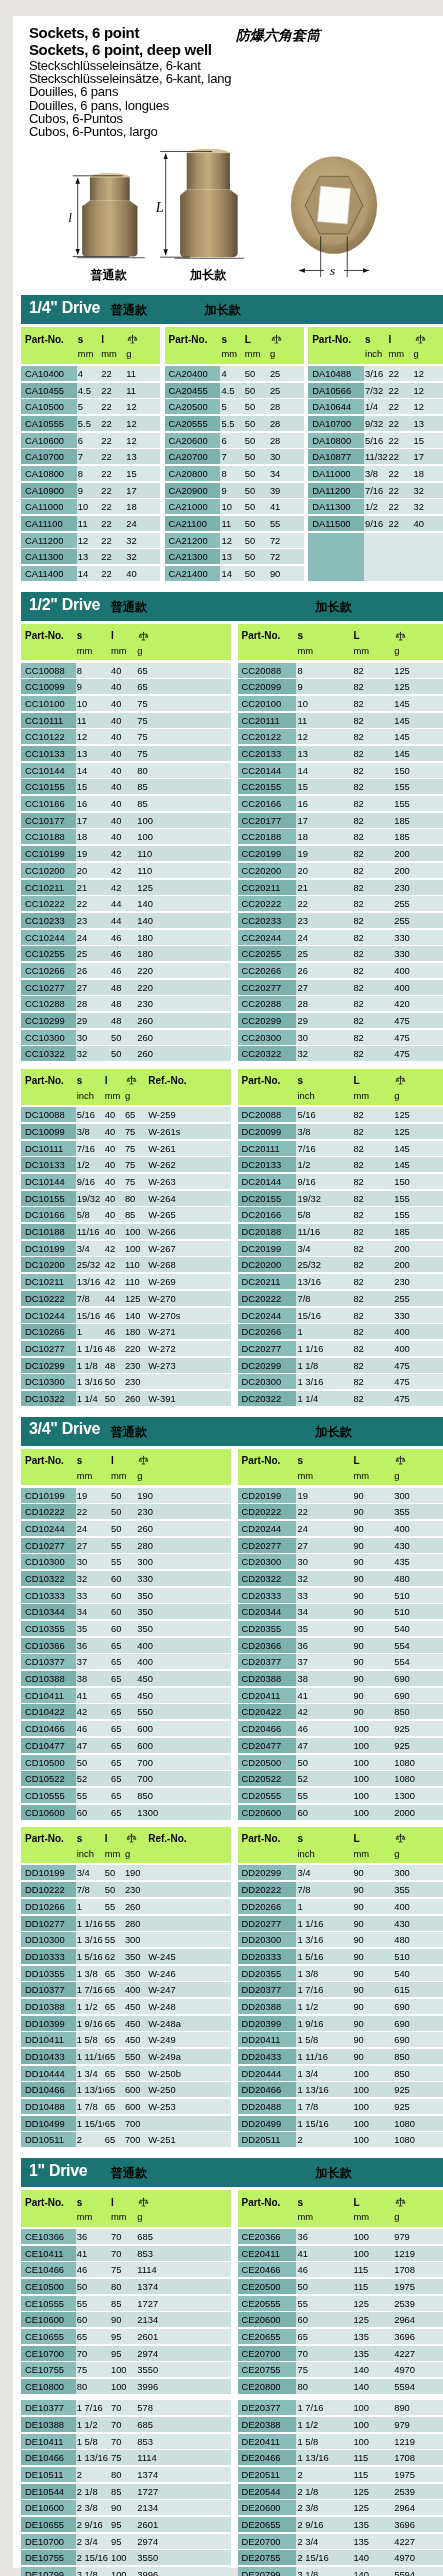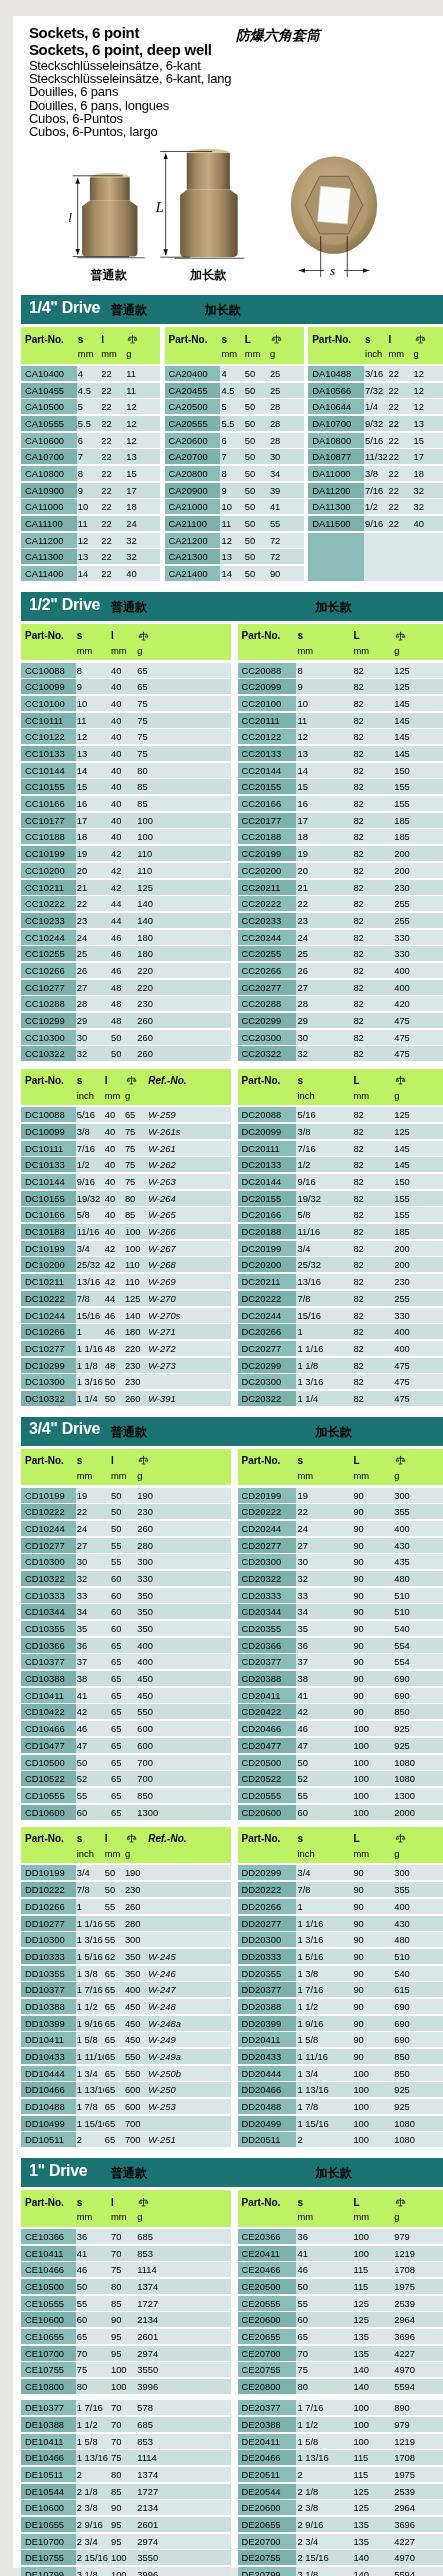--- a/index.html
+++ b/index.html
@@ -57,21 +57,21 @@
 
   
   .kind-small .hp,.kind-small .part{width:40%;}
   .kind-small .vs{width:28%;} .kind-small .vl{width:30%;} .kind-small .vg{width:36%;}
 
   .kind-wide .hp,.kind-wide .part{width:26%;}
   .kind-wide .vs{width:22%;} .kind-wide .vl{width:17%;} .kind-wide .vg{width:20%;}
 
   .kind-wide-ref .hp,.kind-wide-ref .part{width:26%;}
   .kind-wide-ref .vs{width:18%;} .kind-wide-ref .vl{width:13%;} .kind-wide-ref .vg{width:15%;}
-  .kind-wide-ref .vr{flex:1;font-style:italic;}
+  .kind-wide-ref .vr{flex:1;}
 
   .kind-long .hp,.kind-long .part{width:28%;}
   .kind-long .vs{width:37%;} .kind-long .vl{width:27%;} .kind-long .vg{width:30%;}
 
   .scale-svg{vertical-align:-2.2px;}
 </style>
 </head>
 <body>
 
 <div class="card">

